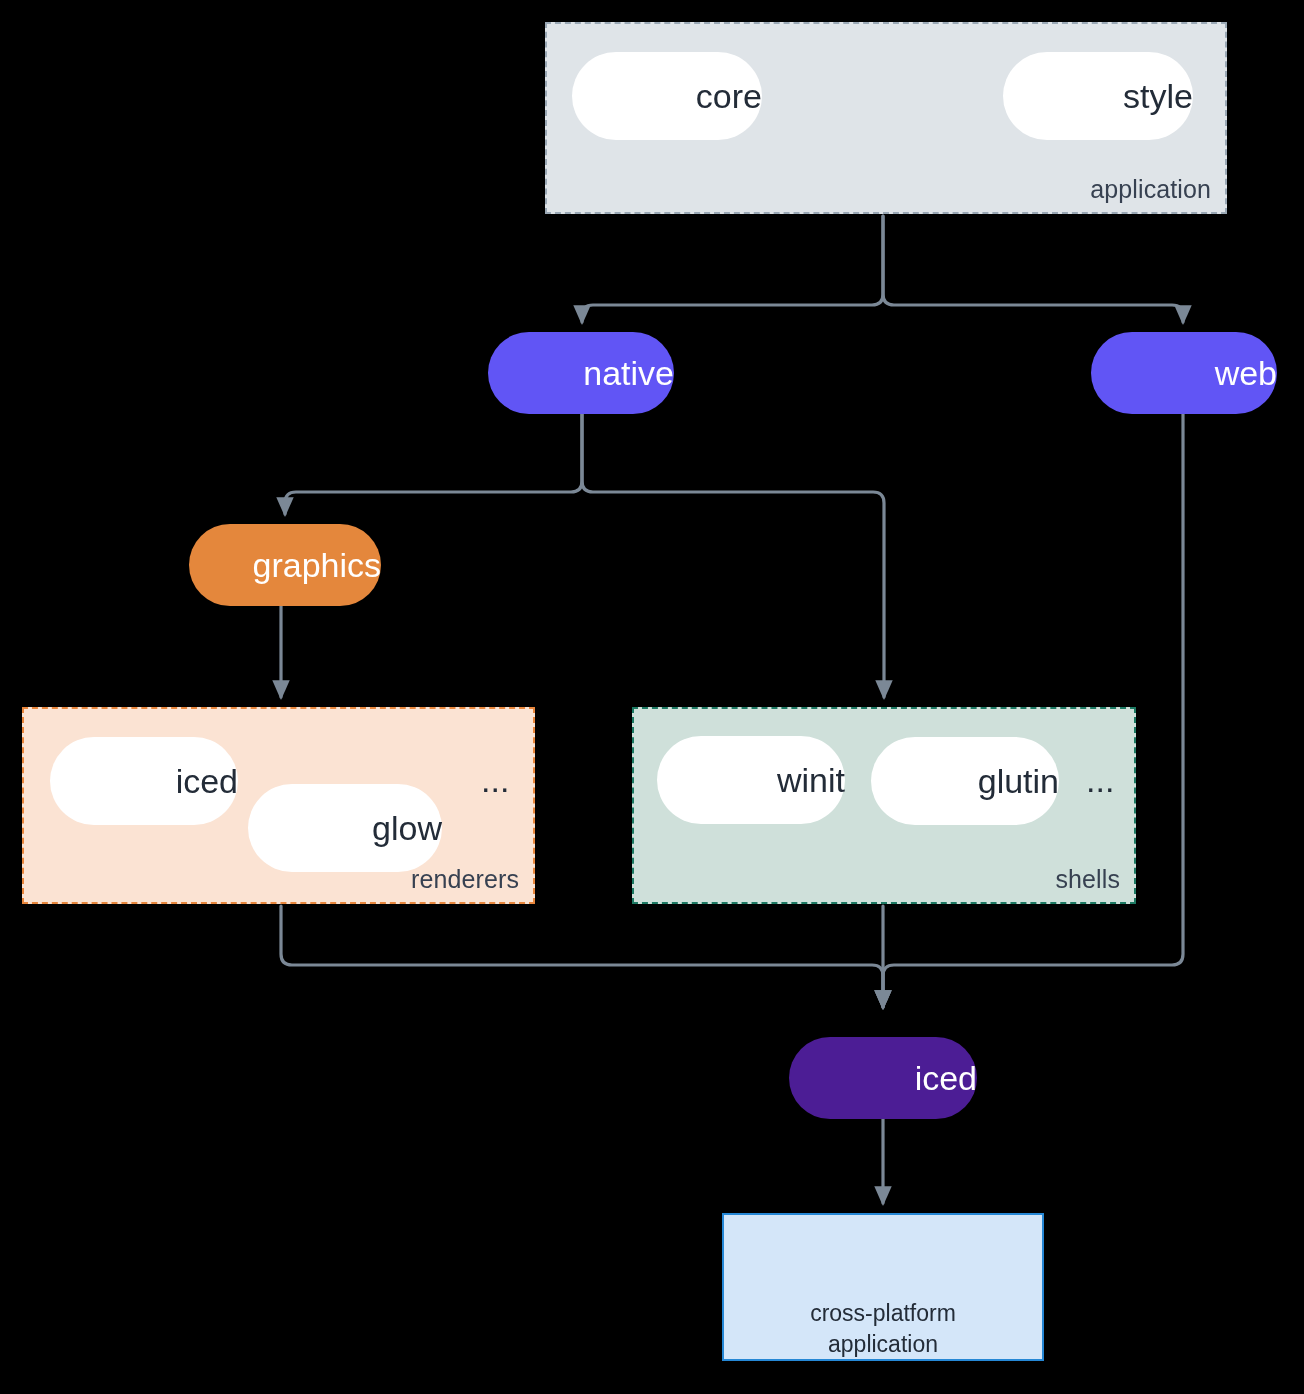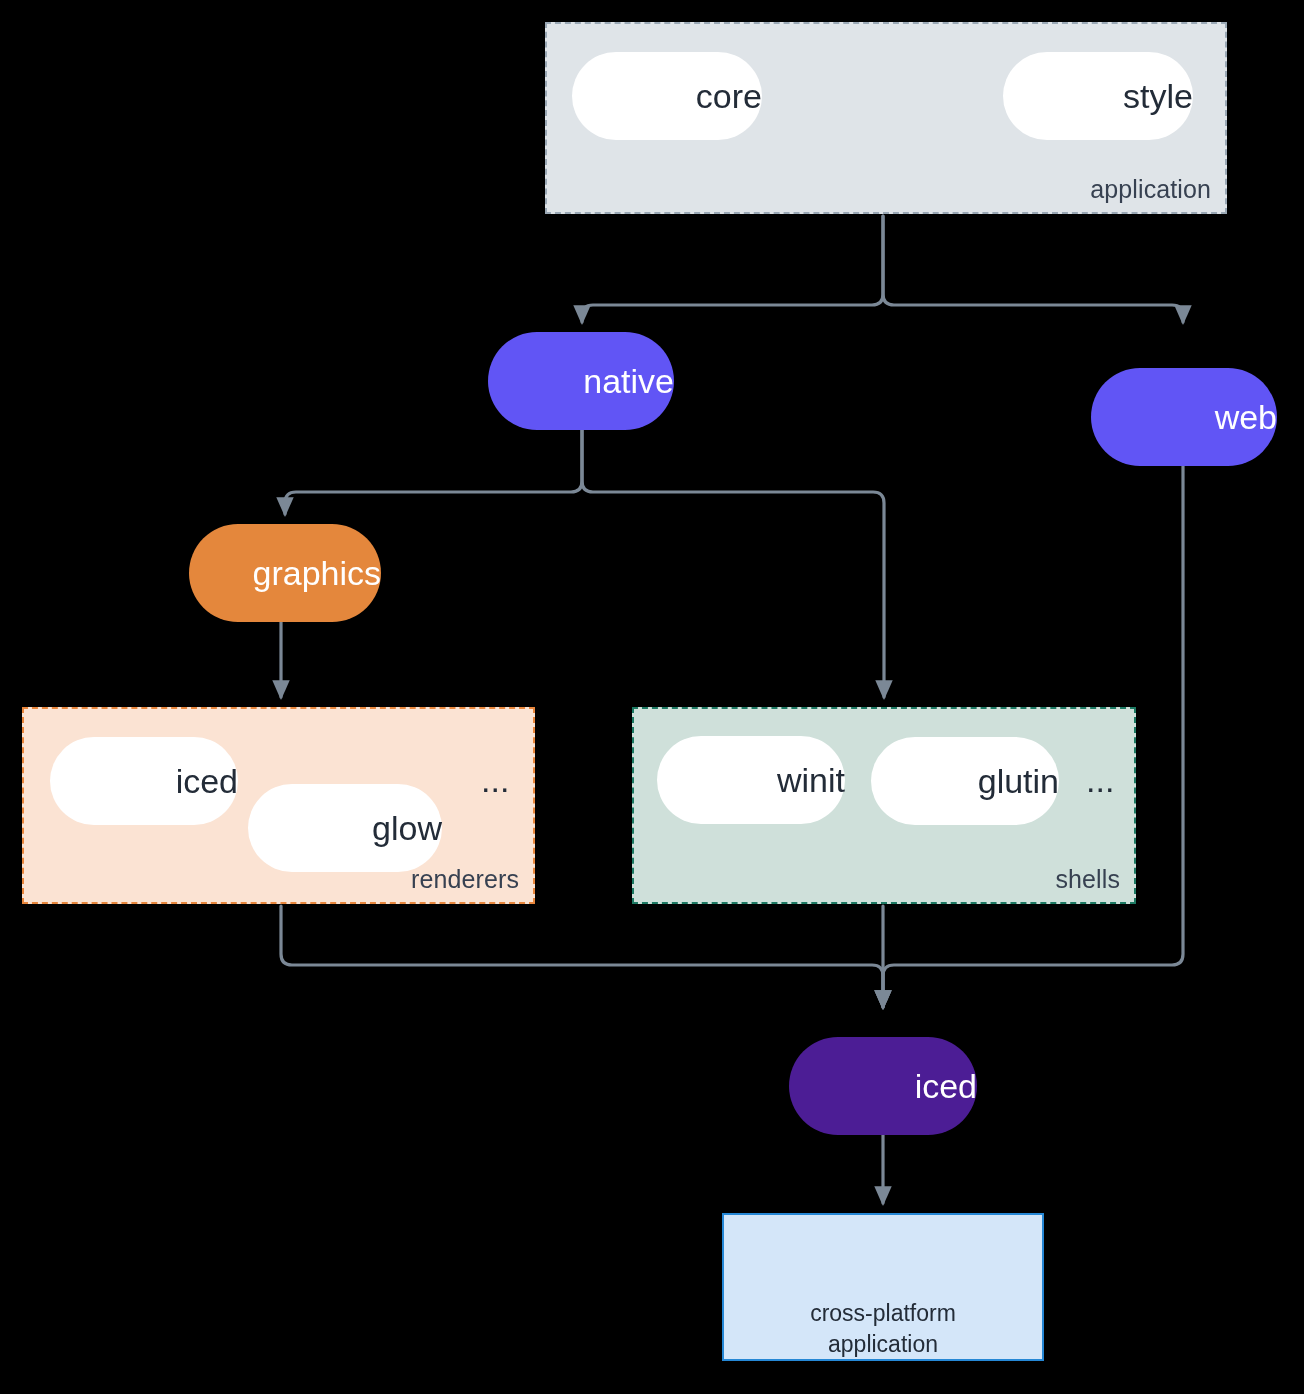--- a/index.html
+++ b/index.html
@@ -93,24 +93,24 @@
     color: #232c38;
     line-height: 1;
   }
   #ellipsis-renderers { left: 481px; top: 763px; }
   #ellipsis-shells    { left: 1086px;top: 763px; }
   
   .pill-solid {
     border-radius: 60px;
     color: #ffffff;
     font-size: 34px;
-    height: 98px;
+    height: 82px;
   }
   #node-native   { left: 488px;  top: 332px;  width: 186px; background: #6155f5; }
-  #node-web      { left: 1091px; top: 332px;  width: 186px; background: #6155f5; margin-top: 36px; }
+  #node-web      { left: 1091px; top: 332px;  width: 186px; background: #6155f5; }
   #node-graphics { left: 189px;  top: 524px;  width: 192px; background: #e4873c; }
   #node-iced     { left: 789px;  top: 1037px; width: 188px; background: #4c1d95; }
   
   #node-application {
     left: 722px;
     top: 1213px;
     width: 322px;
     height: 148px;
     background: #d4e6f9;
     border: 2px solid #2587d5;

